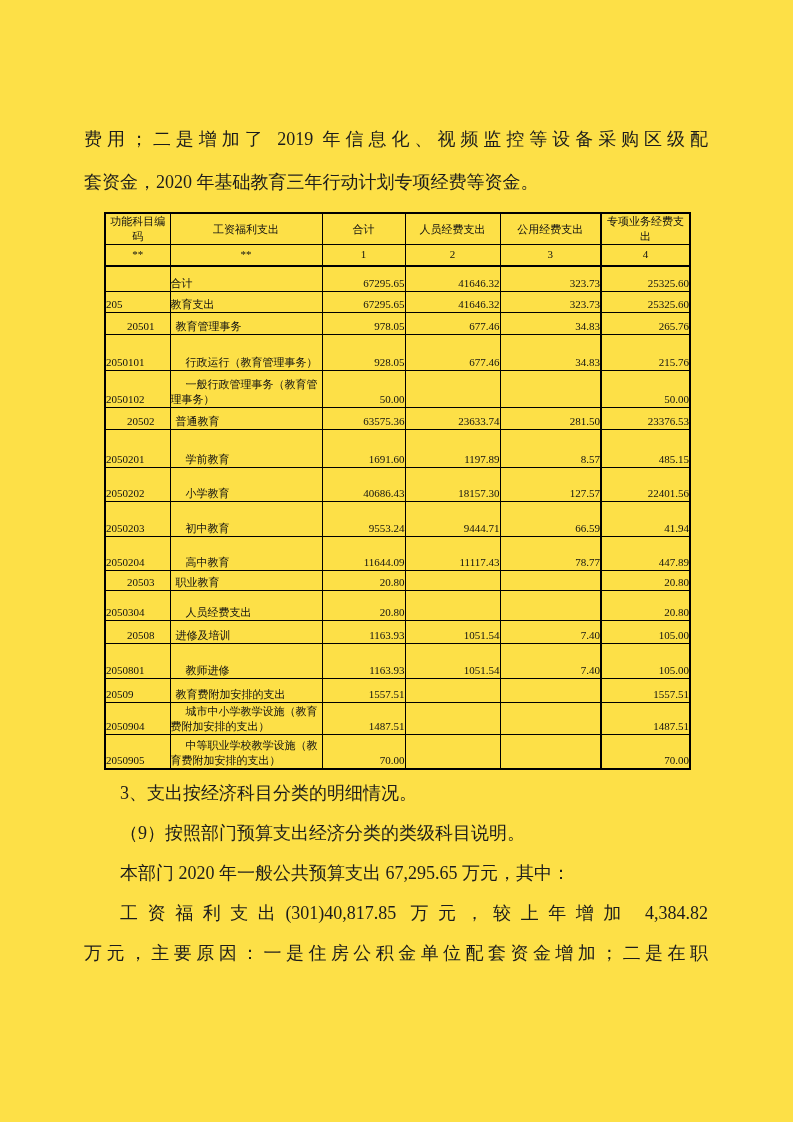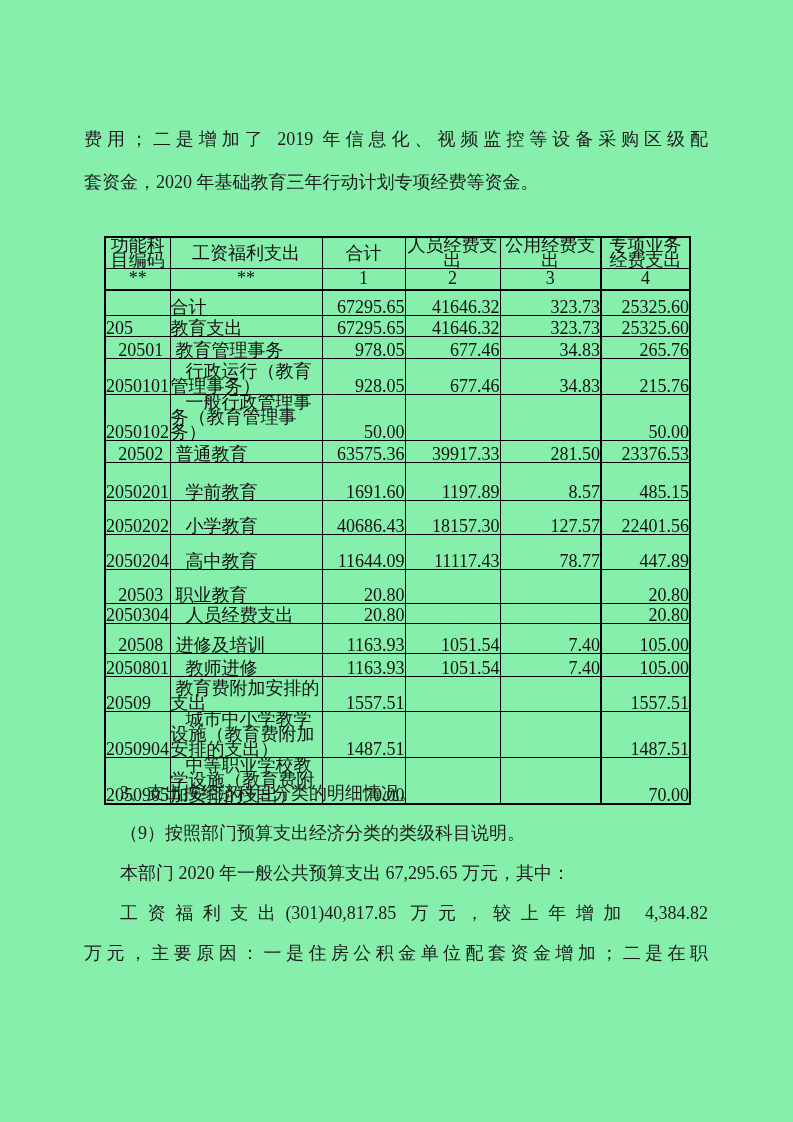--- a/index.html
+++ b/index.html
@@ -1,32 +1,32 @@
 <!DOCTYPE html>
 <html lang="zh"><head>
 <meta charset="utf-8">
 <style>
   html,body{margin:0;padding:0;background:#fff;}
   .page{
-    position:relative;width:793px;height:1122px;background:#86efac;
+    position:relative;width:793px;height:1122px;background:#fde047;
     font-family:"Liberation Serif","DejaVu Serif",serif;color:#1c1c1c;
     overflow:hidden;
   }
   
   .textblock{position:absolute;left:84px;width:624px;}
   #para-top{top:118px;font-size:18px;line-height:43px;}
   #para-bottom{top:773px;font-size:18px;line-height:40px;}
   .line{text-align:left;white-space:normal;}
   .line.fill{text-align:justify;text-align-last:justify;text-justify:inter-character;}
   .line.indent{text-indent:2em;}
   
   table.budget{
-    position:absolute;left:104px;top:236px;width:585px;
+    position:absolute;left:104px;top:212px;width:585px;
     border-collapse:collapse;table-layout:fixed;
-    font-size:18px;color:#111;
+    font-size:11px;color:#111;
     border:2px solid #000;
   }
   col.w-code{width:65px;} col.w-name{width:152px;} col.w-total{width:83px;}
   col.w-pers{width:95px;} col.w-publ{width:101px;} col.w-spec{width:89px;}
   table.budget th, table.budget td{
     border:1px solid #000;padding:0;overflow:hidden;
   }
   table.budget th:nth-child(6), table.budget td:nth-child(6){border-left-width:2px;}
   thead th{font-weight:normal;text-align:center;vertical-align:middle;line-height:15px;padding:1px 2px;}
   thead tr:nth-child(1){height:31px;}
@@ -126,39 +126,47 @@
     <td class="c-name ind2">一般行政管理事务（教育管理事务）</td>
     <td class="c-num">50.00</td>
     <td class="c-num"></td>
     <td class="c-num"></td>
     <td class="c-num">50.00</td>
   </tr>
         <tr>
     <td class="c-code center">20502</td>
     <td class="c-name ind1">普通教育</td>
     <td class="c-num">63575.36</td>
-    <td class="c-num">39917.33</td>
+    <td class="c-num">23633.74</td>
     <td class="c-num">281.50</td>
     <td class="c-num">23376.53</td>
   </tr>
         <tr>
     <td class="c-code">2050201</td>
     <td class="c-name ind2">学前教育</td>
     <td class="c-num">1691.60</td>
     <td class="c-num">1197.89</td>
     <td class="c-num">8.57</td>
     <td class="c-num">485.15</td>
   </tr>
         <tr>
     <td class="c-code">2050202</td>
     <td class="c-name ind2">小学教育</td>
     <td class="c-num">40686.43</td>
     <td class="c-num">18157.30</td>
     <td class="c-num">127.57</td>
     <td class="c-num">22401.56</td>
+  </tr>
+        <tr>
+    <td class="c-code">2050203</td>
+    <td class="c-name ind2">初中教育</td>
+    <td class="c-num">9553.24</td>
+    <td class="c-num">9444.71</td>
+    <td class="c-num">66.59</td>
+    <td class="c-num">41.94</td>
   </tr>
         <tr>
     <td class="c-code">2050204</td>
     <td class="c-name ind2">高中教育</td>
     <td class="c-num">11644.09</td>
     <td class="c-num">11117.43</td>
     <td class="c-num">78.77</td>
     <td class="c-num">447.89</td>
   </tr>
         <tr>

